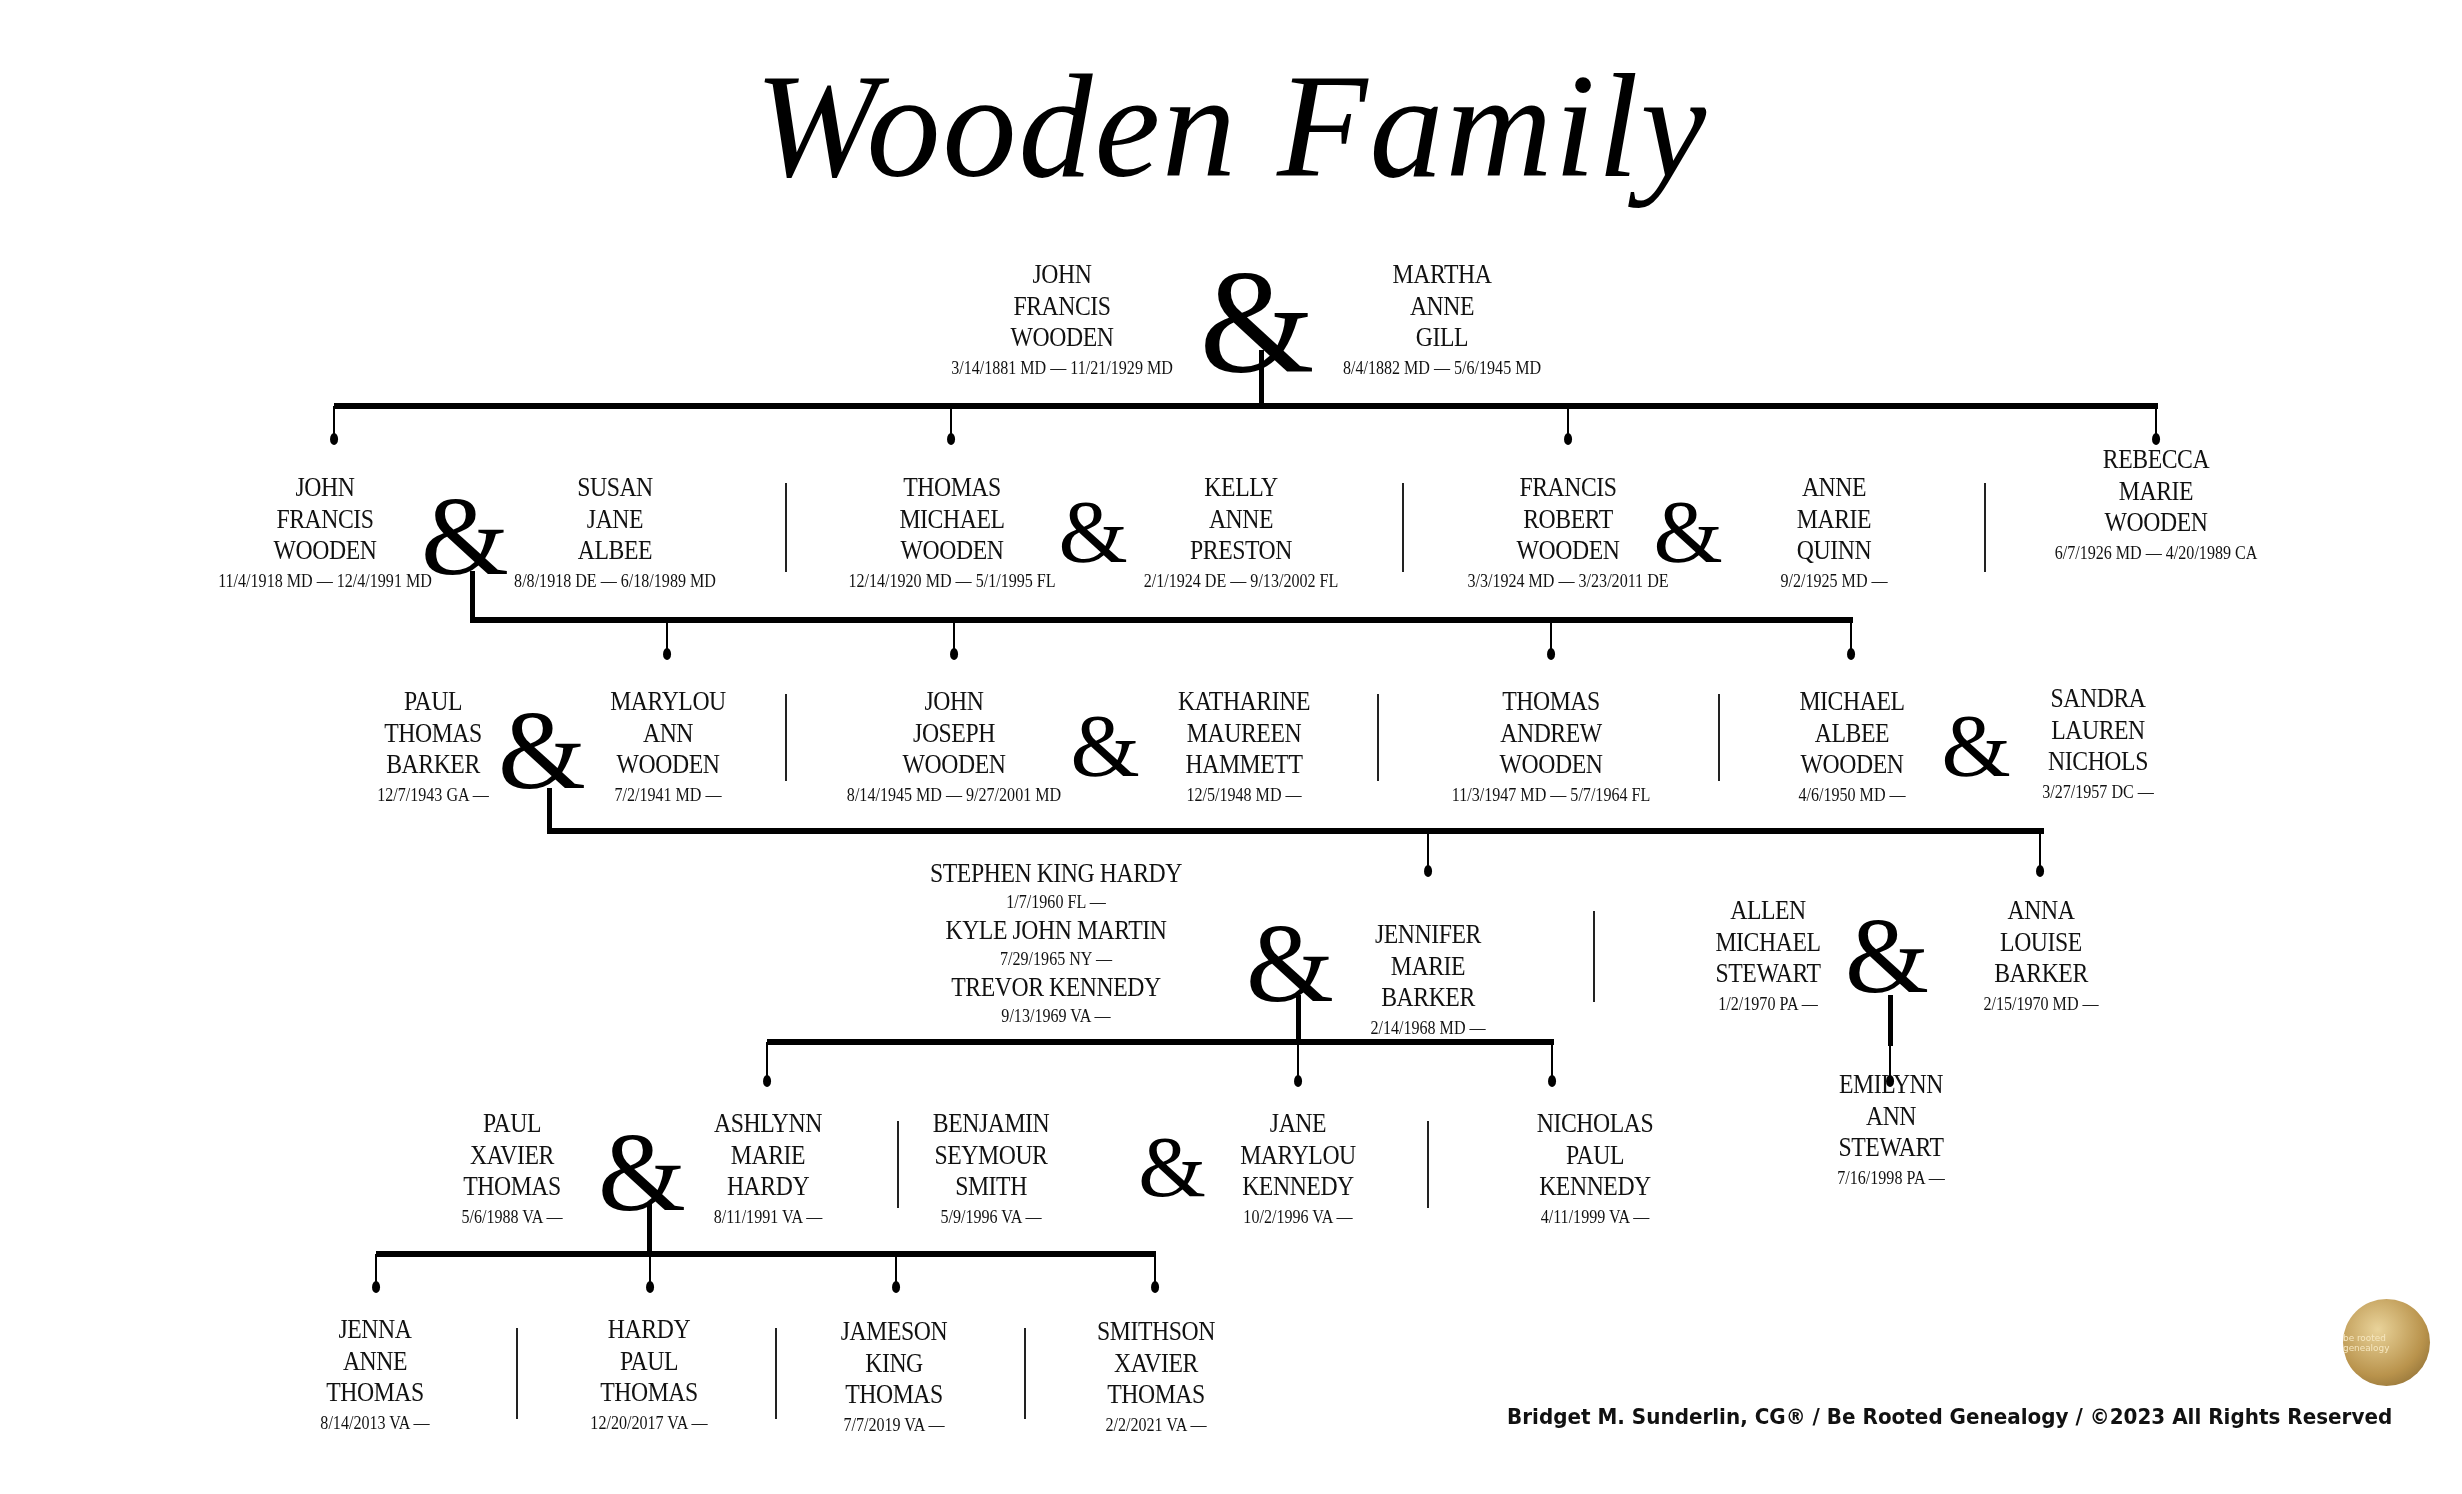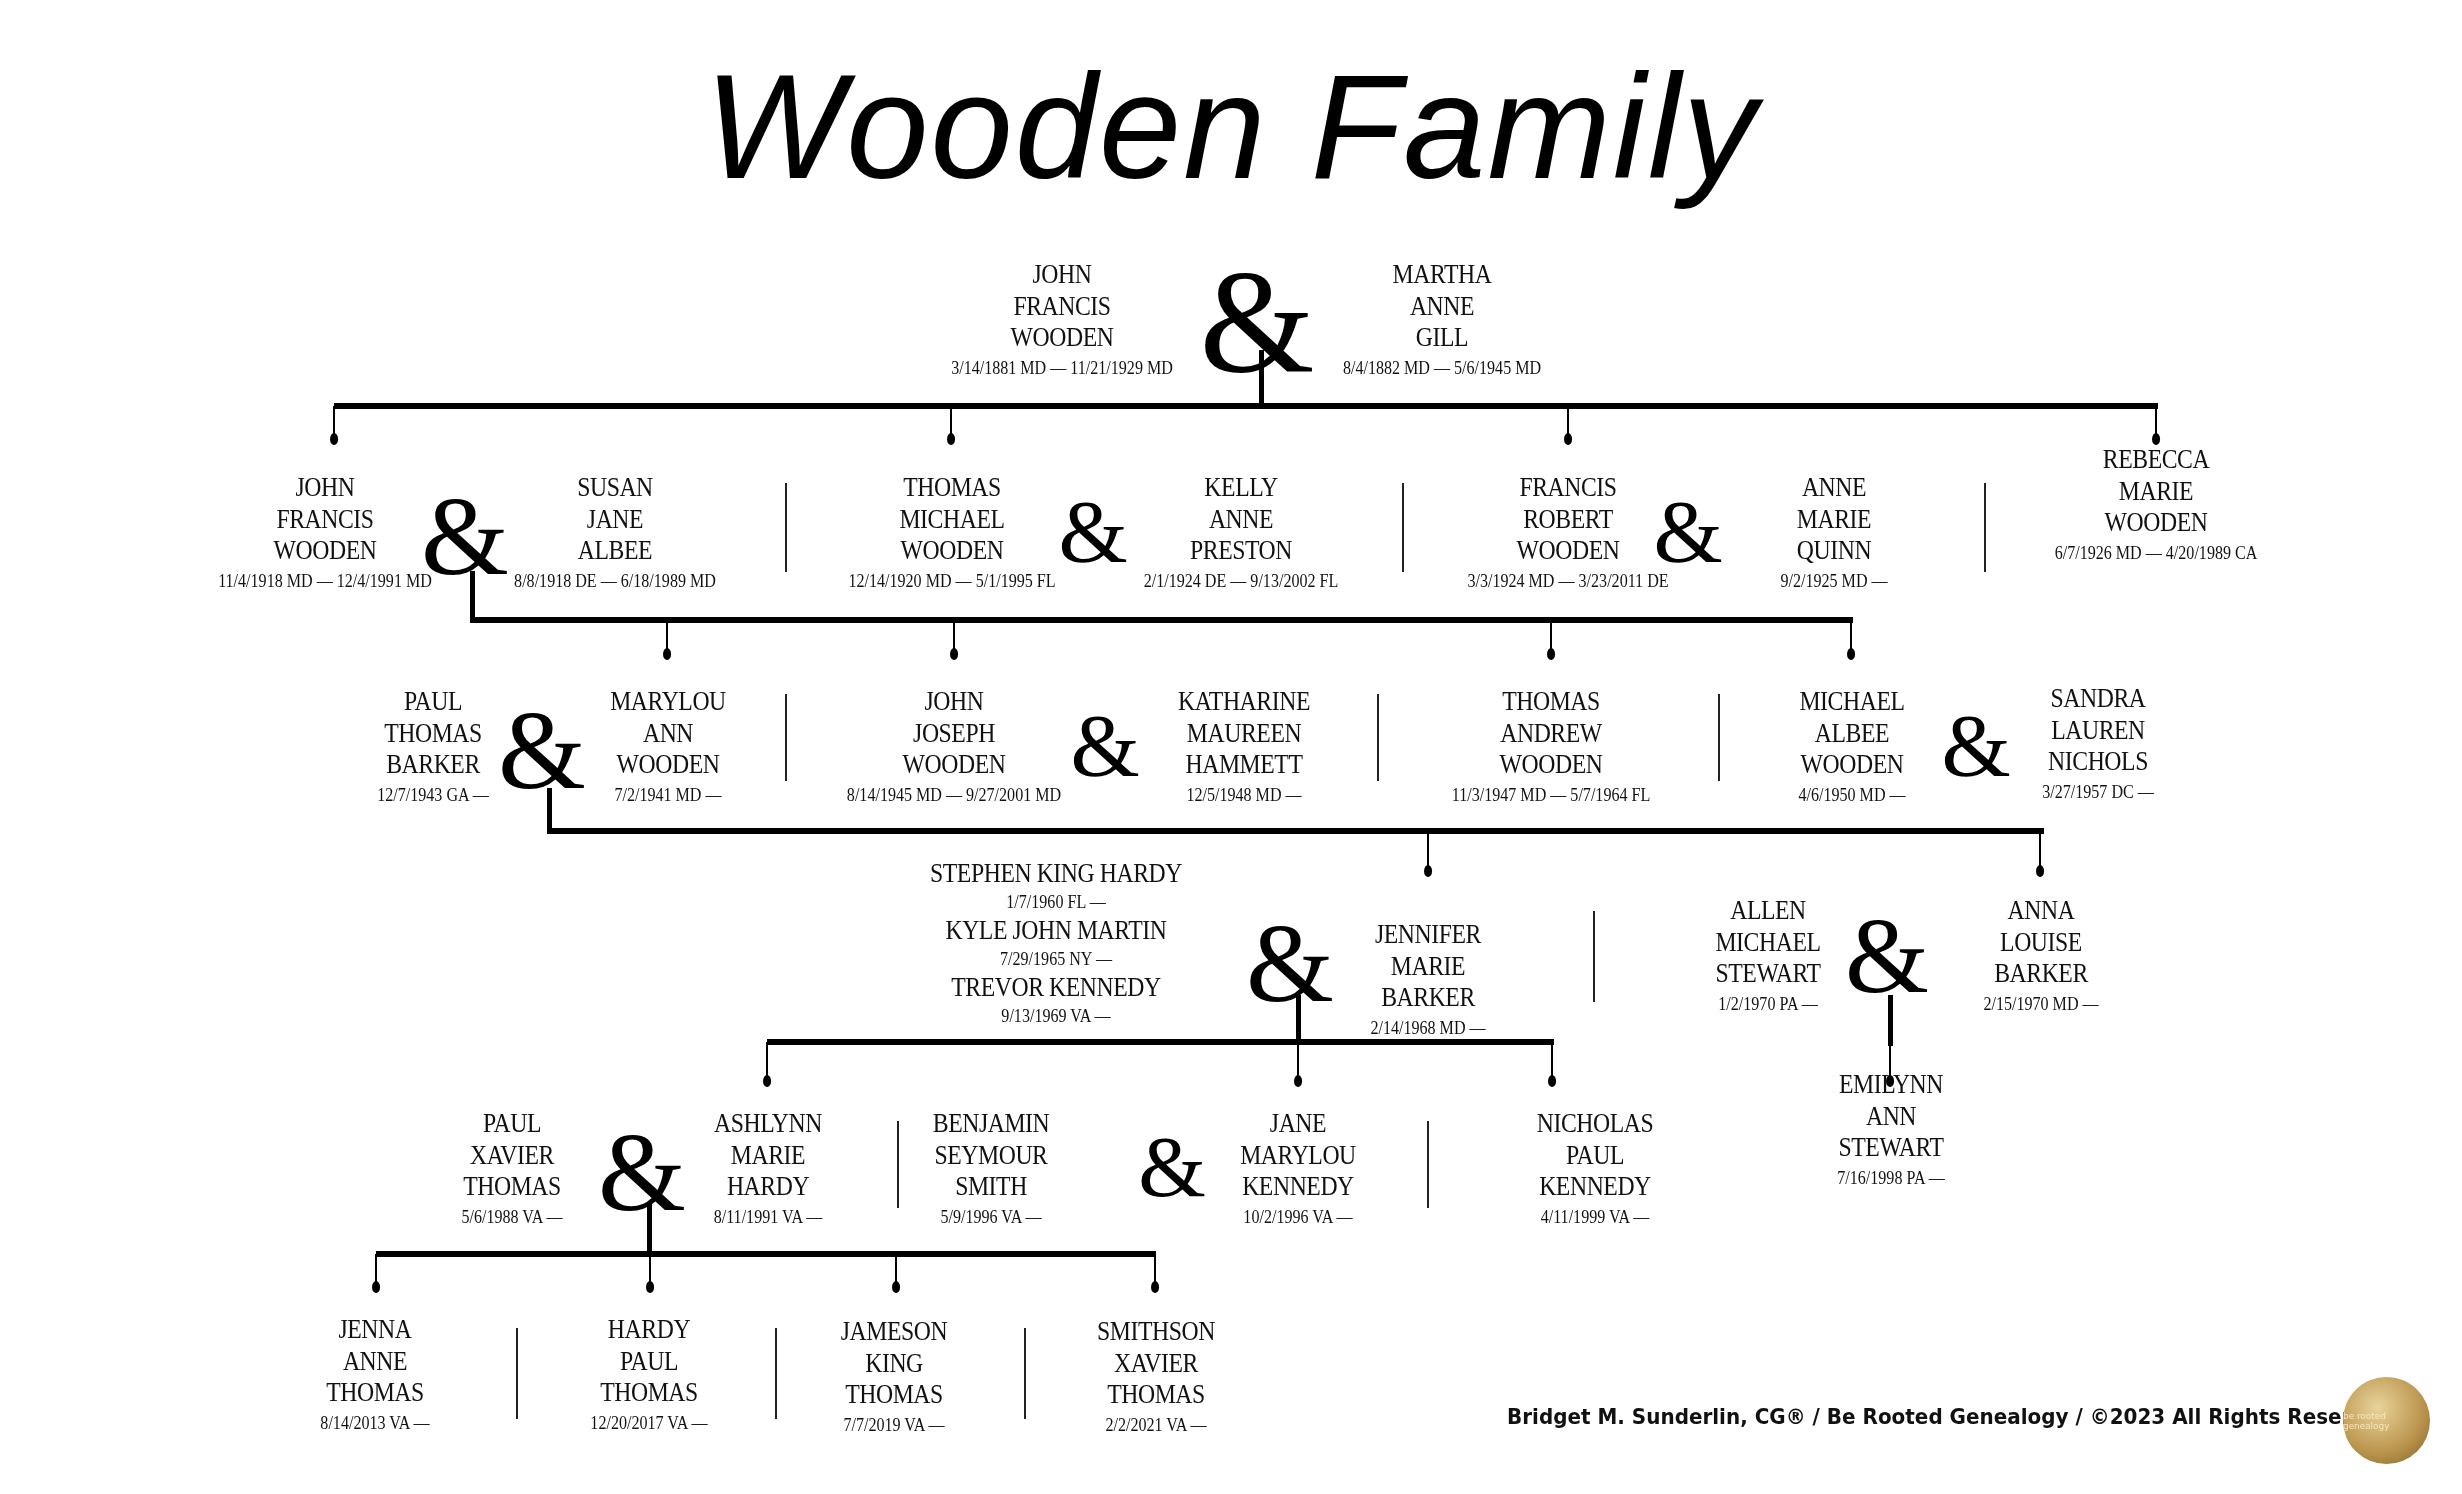--- a/index.html
+++ b/index.html
@@ -1,35 +1,35 @@
 <!DOCTYPE html>
 <html><head>
 <meta charset="utf-8">
 <style>
   html,body{margin:0;padding:0;background:#ffffff;}
   body{width:2463px;height:1494px;position:relative;overflow:hidden;
        font-family:"DejaVu Serif","Liberation Serif",serif;color:#111;}
   .title{position:absolute;left:0;top:27.6px;width:2463px;text-align:center;
-         font-family:Liberation Sans, sans-serif;font-style:italic;
+         font-family:Liberation Serif, serif;font-style:italic;
          font-size:148px;line-height:197px;letter-spacing:2px;color:#000;font-weight:normal;}
   .person{position:absolute;text-align:center;transform:translateX(-50%);white-space:nowrap;}
   .person .nm{display:block;font-size:27.6px;line-height:31.5px;letter-spacing:-0.5px;
               font-family:"Liberation Serif","DejaVu Serif",serif;transform:scaleX(0.86);}
   .person .dt{display:block;font-size:18.7px;line-height:25.6px;margin-top:2px;
               font-family:"Liberation Serif","DejaVu Serif",serif;transform:scaleX(0.86);}
   .amp{position:absolute;font-family:"Liberation Serif","DejaVu Serif",serif;
        transform:translateX(-50%);line-height:1;color:#000;}
   .hbar{position:absolute;background:#000;height:5.9px;}
   .vline{position:absolute;background:#000;width:2px;}
   .vthick{position:absolute;background:#000;width:4.9px;}
   .dot{position:absolute;width:7.9px;height:11.8px;border-radius:50%;background:#000;transform:translate(-50%,-50%);}
   .sep{position:absolute;width:2px;background:#222;}
   .footer{position:absolute;left:1507px;top:1404px;font-family:"DejaVu Sans","Liberation Sans",sans-serif;
           font-size:21.7px;font-weight:bold;color:#111;white-space:nowrap;transform:scaleX(0.92);transform-origin:left center;}
-  .logo{position:absolute;left:2343px;top:1377px;width:87px;height:87px;border-radius:50%;
+  .logo{position:absolute;left:2343px;top:1299px;width:87px;height:87px;border-radius:50%;
         background:radial-gradient(circle at 40% 35%,#e9d39a,#b9934c 60%,#7a5f2c);
         display:flex;align-items:center;justify-content:center;}
   .logo span{font-family:"DejaVu Sans","Liberation Sans",sans-serif;font-size:8.9px;color:#f6e7bf;}
 </style>
 </head>
 <body>
 
 <div class="title">Wooden Family</div>
 
 <div class="person" style="left:1062px;top:258px">

